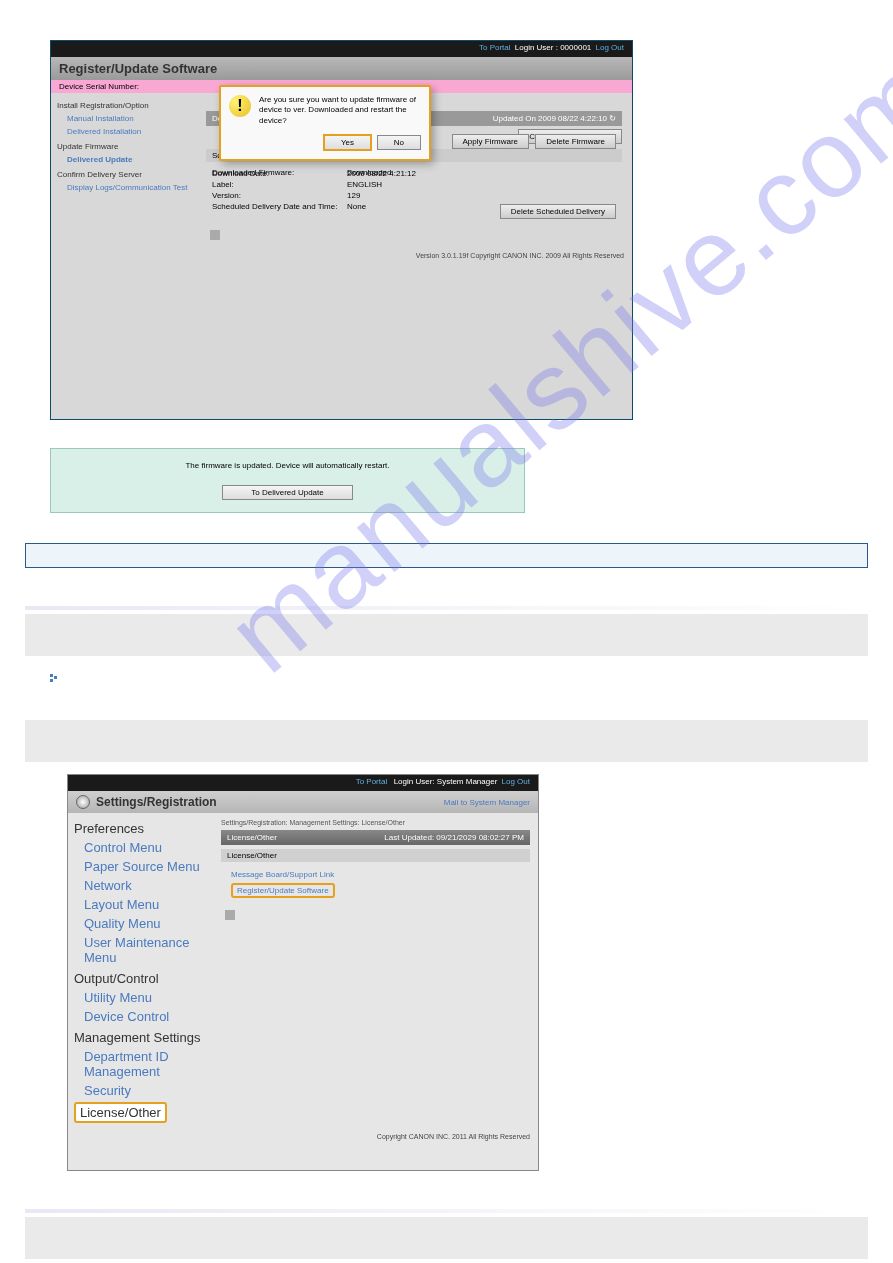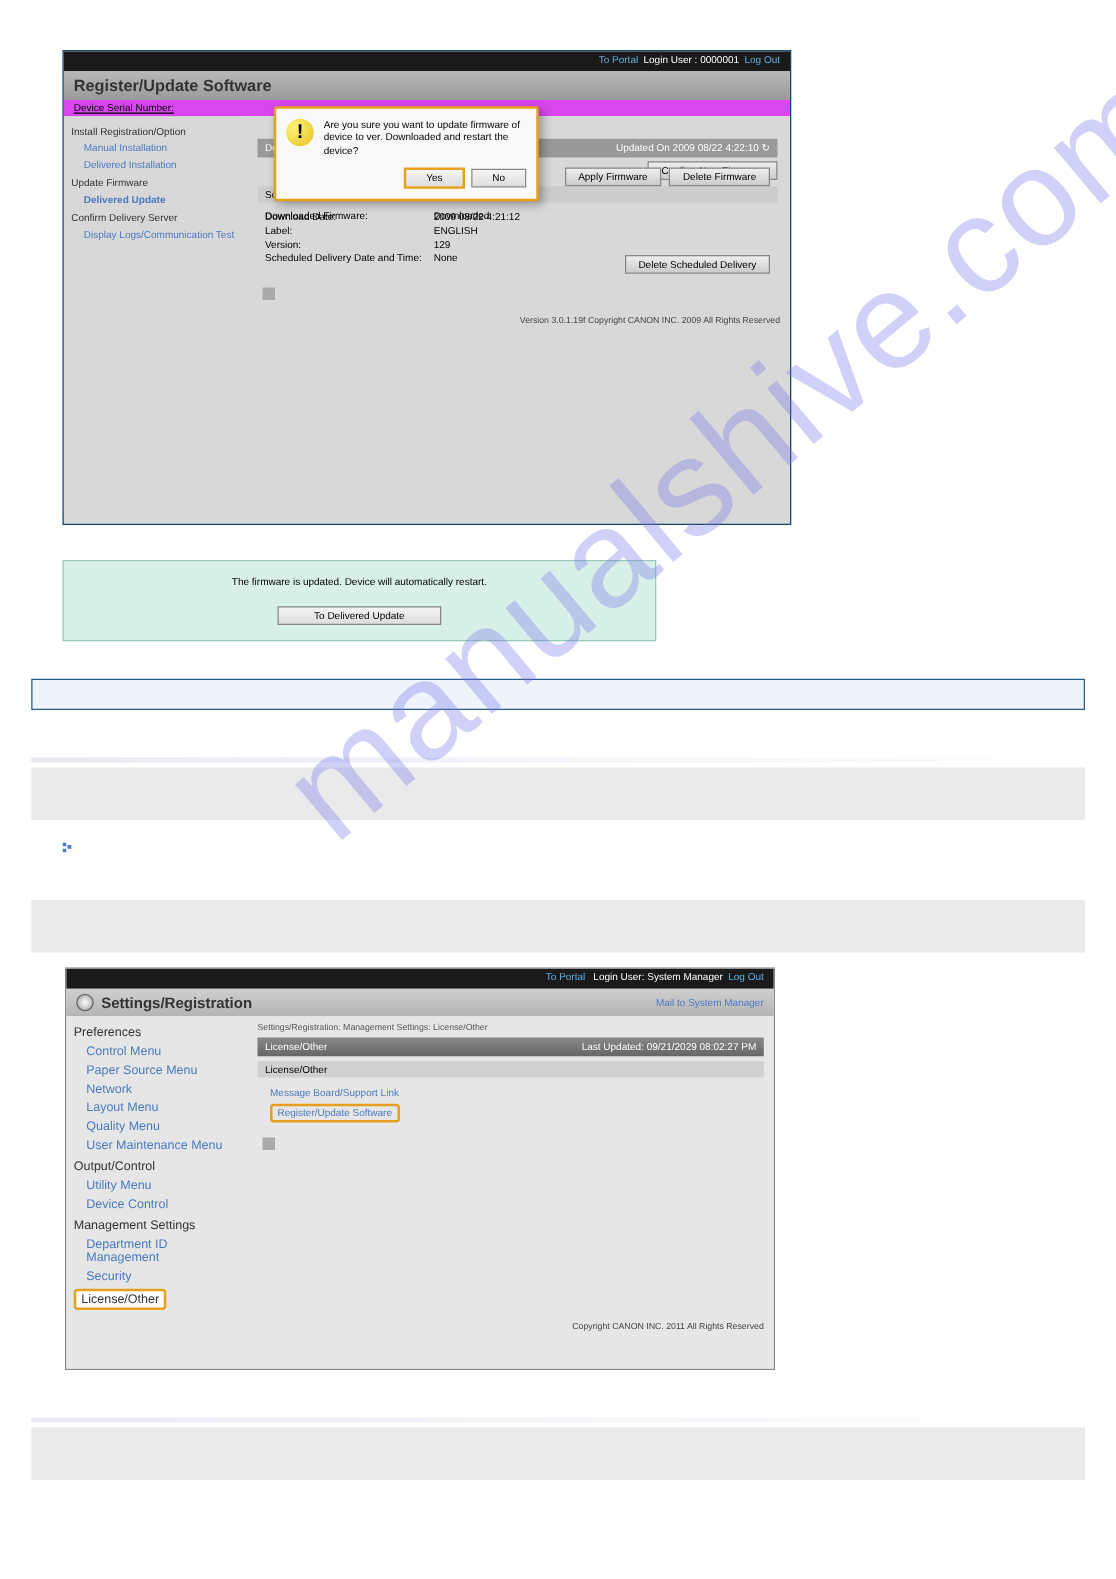--- a/index.html
+++ b/index.html
@@ -7,21 +7,21 @@
   .page { padding: 20px 25px; }
   
   
   .watermark { position: absolute; top: 300px; left: 140px; font-size: 110px; color: rgba(120,120,235,0.35); transform: rotate(-40deg); pointer-events: none; z-index: 1000; font-weight: 400; letter-spacing: 2px; }
   
   
   .screenshot1 { border: 1px solid #0c4a6e; margin: 20px 0 0 25px; width: 583px; height: 380px; background: #d8d8d8; position: relative; overflow: hidden; }
   .s1-topbar { background: #1a1a1a; color: #fff; height: 16px; text-align: right; padding: 2px 6px; font-size: 8px; }
   .s1-topbar a { color: #5eb0e0; text-decoration: none; margin: 0 2px; }
   .s1-title { background: linear-gradient(#b8b8b8,#9a9a9a); padding: 4px 8px; font-size: 13px; font-weight: bold; color: #333; }
-  .s1-serial { background: #d946ef; padding: 2px 8px; font-size: 8px; text-decoration: underline; }
+  .s1-serial { background: #f9a8d4; padding: 2px 8px; font-size: 8px; }
   .s1-body { display: flex; background: #d8d8d8; }
   .s1-nav { width: 145px; padding: 4px 6px; font-size: 8px; }
   .s1-nav-h { color: #333; margin: 4px 0 2px 0; }
   .s1-nav-item { color: #4a7abf; padding: 2px 0 2px 10px; }
   .s1-nav-item.active { font-weight: bold; }
   .s1-main { flex: 1; padding: 6px 10px; background: #d8d8d8; }
   .s1-panel-bar { background: #999; color: #fff; padding: 3px 6px; font-size: 8px; display: flex; justify-content: space-between; margin-top: 12px; }
   .s1-btn-row { text-align: right; padding: 3px 0; }
   .s1-btn { background: linear-gradient(#eee,#ccc); border: 1px solid #888; padding: 2px 10px; font-size: 8px; margin-left: 4px; }
   .s1-subhead { background: #ccc; padding: 2px 6px; font-size: 8px; margin-top: 2px; }
@@ -53,29 +53,29 @@
   
   .step-h { margin: 38px 0 12px 0; }
   .step-h-grad { height: 4px; background: linear-gradient(to right, rgba(180,180,220,0.3), rgba(255,255,255,0)); margin-bottom: 4px; }
   .step-h-gray { background: #eaeaea; height: 42px; }
   
   
   .icon-bullet { margin: 18px 0 0 25px; }
   .icon-bullet svg { display: block; }
   
   
-  .screenshot2 { border: 1px solid #888; margin: 12px 0 0 27px; width: 568px; background: #e6e6e6; position: relative; overflow: hidden; }
+  .screenshot2 { border: 1px solid #888; margin: 12px 0 0 42px; width: 472px; background: #e6e6e6; position: relative; overflow: hidden; }
   .s2-topbar { background: #1a1a1a; color: #fff; height: 16px; text-align: right; padding: 2px 6px; font-size: 8px; }
   .s2-topbar a { color: #5eb0e0; text-decoration: none; margin: 0 2px; }
   .s2-titlebar { background: linear-gradient(#cfcfcf,#b5b5b5); padding: 4px 8px; display: flex; justify-content: space-between; align-items: center; }
   .s2-title { font-size: 12px; font-weight: bold; color: #333; display: flex; align-items: center; gap: 6px; }
   .s2-globe { width: 14px; height: 14px; border: 1px solid #666; border-radius: 50%; background: radial-gradient(#fff,#999); }
   .s2-mail { color: #4a7abf; font-size: 8px; }
   .s2-body { display: flex; }
-  .s2-nav { width: 145px; padding: 4px 6px; font-size: 10px; background: #e6e6e6; }
+  .s2-nav { width: 145px; padding: 4px 6px; font-size: 13px; background: #e6e6e6; }
   .s2-nav-h { color: #333; margin: 4px 0 2px 0; }
   .s2-nav-item { color: #4a7abf; padding: 2px 0 2px 10px; }
   .s2-nav-item.sel { background: #fff; border: 2px solid #e6a020; border-radius: 3px; padding: 1px 4px; margin: 2px 0; display: inline-block; color: #333; }
   .s2-main { flex: 1; padding: 6px 8px; background: #e6e6e6; }
   .s2-bc { font-size: 7px; color: #555; margin-bottom: 4px; }
   .s2-bar { background: linear-gradient(#888,#666); color: #fff; padding: 3px 6px; font-size: 8px; display: flex; justify-content: space-between; }
   .s2-subhead { background: #d0d0d0; padding: 2px 6px; font-size: 8px; margin-top: 4px; }
   .s2-links { padding: 6px 10px; font-size: 8px; }
   .s2-link { color: #4a7abf; display: block; margin: 2px 0; }
   .s2-link.sel { border: 2px solid #e6a020; border-radius: 3px; padding: 1px 4px; display: inline-block; }

